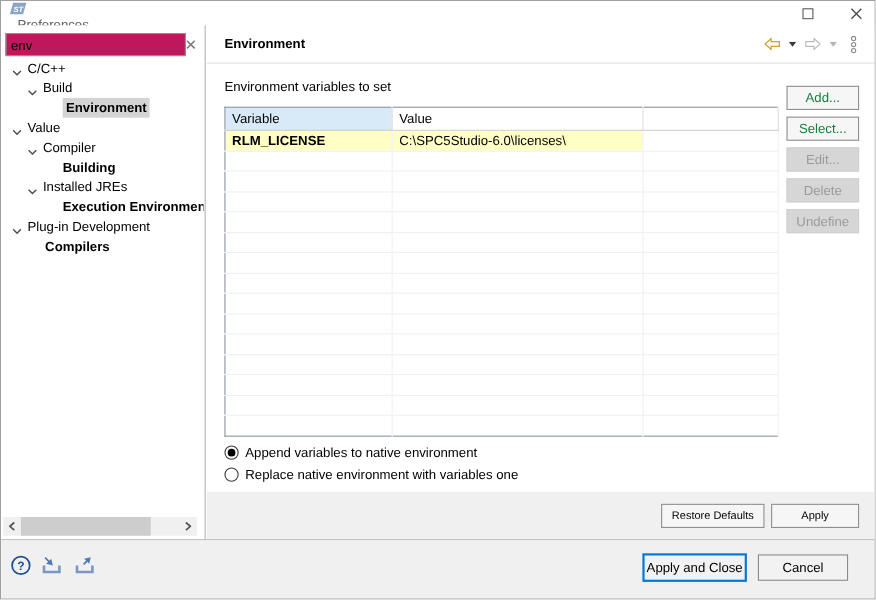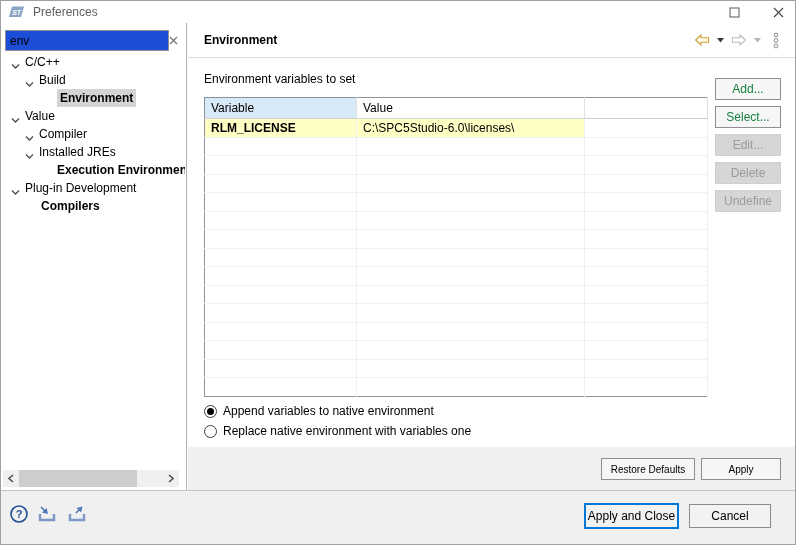--- a/index.html
+++ b/index.html
@@ -1,27 +1,27 @@
 <!DOCTYPE html>
 <html><head>
 <meta charset="utf-8">
 <style>
   html,body{margin:0;padding:0;background:#e8e8e8;}
   *{box-sizing:border-box;font-family:"Liberation Sans",sans-serif;}
   .window{position:relative;width:796px;height:545px;background:#fff;border:1px solid #a0a0a0;font-size:12px;color:#000;overflow:hidden;}
   
-  .titlebar{position:absolute;top:0;left:0;right:0;height:22px;background:#fff;display:flex;align-items:center;padding-left:7px;}
+  .titlebar{position:absolute;top:0;left:0;right:0;height:22px;background:#fff;display:flex;padding-left:7px;flex-direction:column;}
   .titlebar .title{margin-left:8px;color:#5f5f5f;}
   .win-btn{position:absolute;top:3px;width:18px;height:16px;display:flex;align-items:center;justify-content:center;cursor:default;}
   .win-btn.max{right:52px;}
   .win-btn.close{right:8px;}
   
   .main{position:absolute;top:22px;left:0;right:0;bottom:54px;}
   .left-pane{position:absolute;left:0;top:0;bottom:0;width:186px;background:#fff;border-right:1px solid #b2b2b2;}
-  .searchbox{position:absolute;left:4px;top:7px;width:164px;height:21px;border:1px solid #8f8f8f;background:#1d4ed8;display:flex;align-items:center;}
+  .searchbox{position:absolute;left:4px;top:7px;width:164px;height:21px;border:1px solid #8f8f8f;background:#be185d;display:flex;align-items:center;}
   .searchbox input{flex:1;border:none;outline:none;padding:0 4px;font-size:12px;background:transparent;}
   .searchbox .clear{width:16px;display:flex;align-items:center;justify-content:center;}
   .tree{position:absolute;left:0;right:1px;top:30px;bottom:24px;overflow:hidden;}
   .tree-row{position:relative;height:18px;line-height:18px;white-space:nowrap;}
   .tree-row .chev{position:absolute;top:4px;}
   .tree-row .tlabel{position:absolute;top:0;}
   .tree-row .tlabel.bold{font-weight:bold;}
   .tree-row .tlabel.sel{background:#d4d4d4;padding:0 3px;}
   .hscroll{position:absolute;left:2px;bottom:3px;width:176px;height:17px;background:#f0f0f0;}
   .sarrow{position:absolute;top:0;width:16px;height:17px;display:flex;align-items:center;justify-content:center;}
@@ -124,20 +124,23 @@
             <span class="chev" style="left:10px"><svg width="9" height="7">
                 <polyline points="1,1.5 4.5,5 8,1.5" fill="none" stroke="#4d4d4d" stroke-width="1.3"></polyline>
               </svg></span>
             <span class="tlabel" style="left:24px">Value</span>
           </div>
           <div class="tree-row">
             <span class="chev" style="left:24px"><svg width="9" height="7">
                 <polyline points="1,1.5 4.5,5 8,1.5" fill="none" stroke="#4d4d4d" stroke-width="1.3"></polyline>
               </svg></span>
             <span class="tlabel" style="left:38px">Compiler</span>
+          </div>
+          <div class="tree-row">
+            <span class="tlabel bold" style="left:56px">Building</span>
           </div>
           <div class="tree-row">
             <span class="chev" style="left:24px"><svg width="9" height="7">
                 <polyline points="1,1.5 4.5,5 8,1.5" fill="none" stroke="#4d4d4d" stroke-width="1.3"></polyline>
               </svg></span>
             <span class="tlabel" style="left:38px">Installed JREs</span>
           </div>
           <div class="tree-row">
             <span class="tlabel bold" style="left:56px">Execution Environments</span>
           </div>

